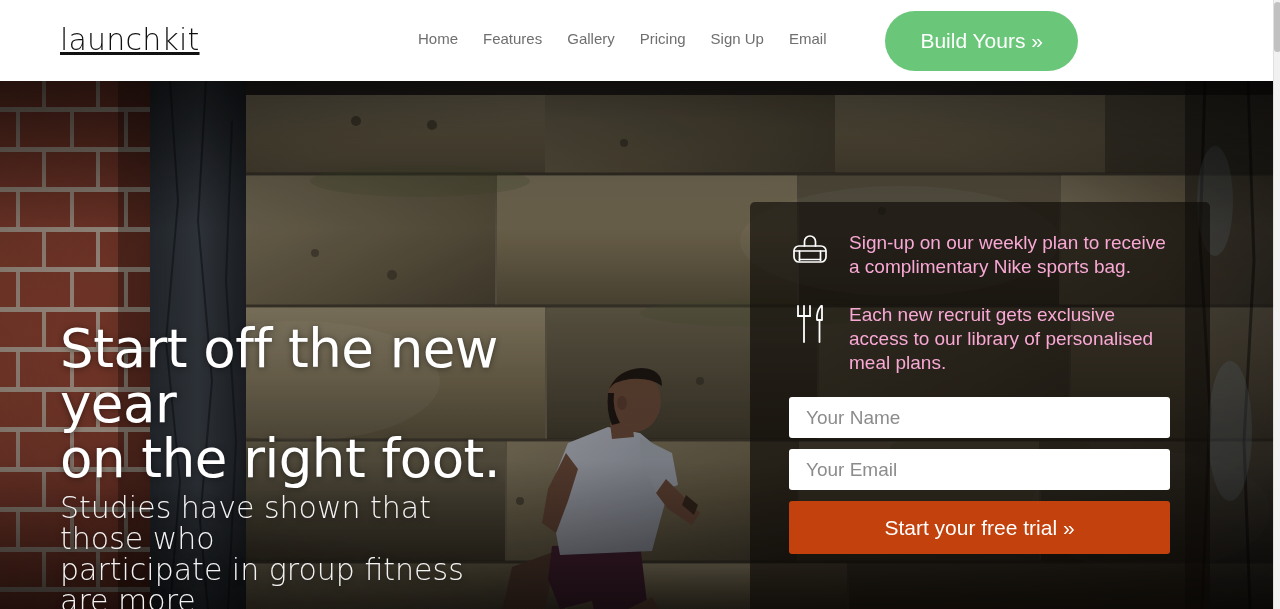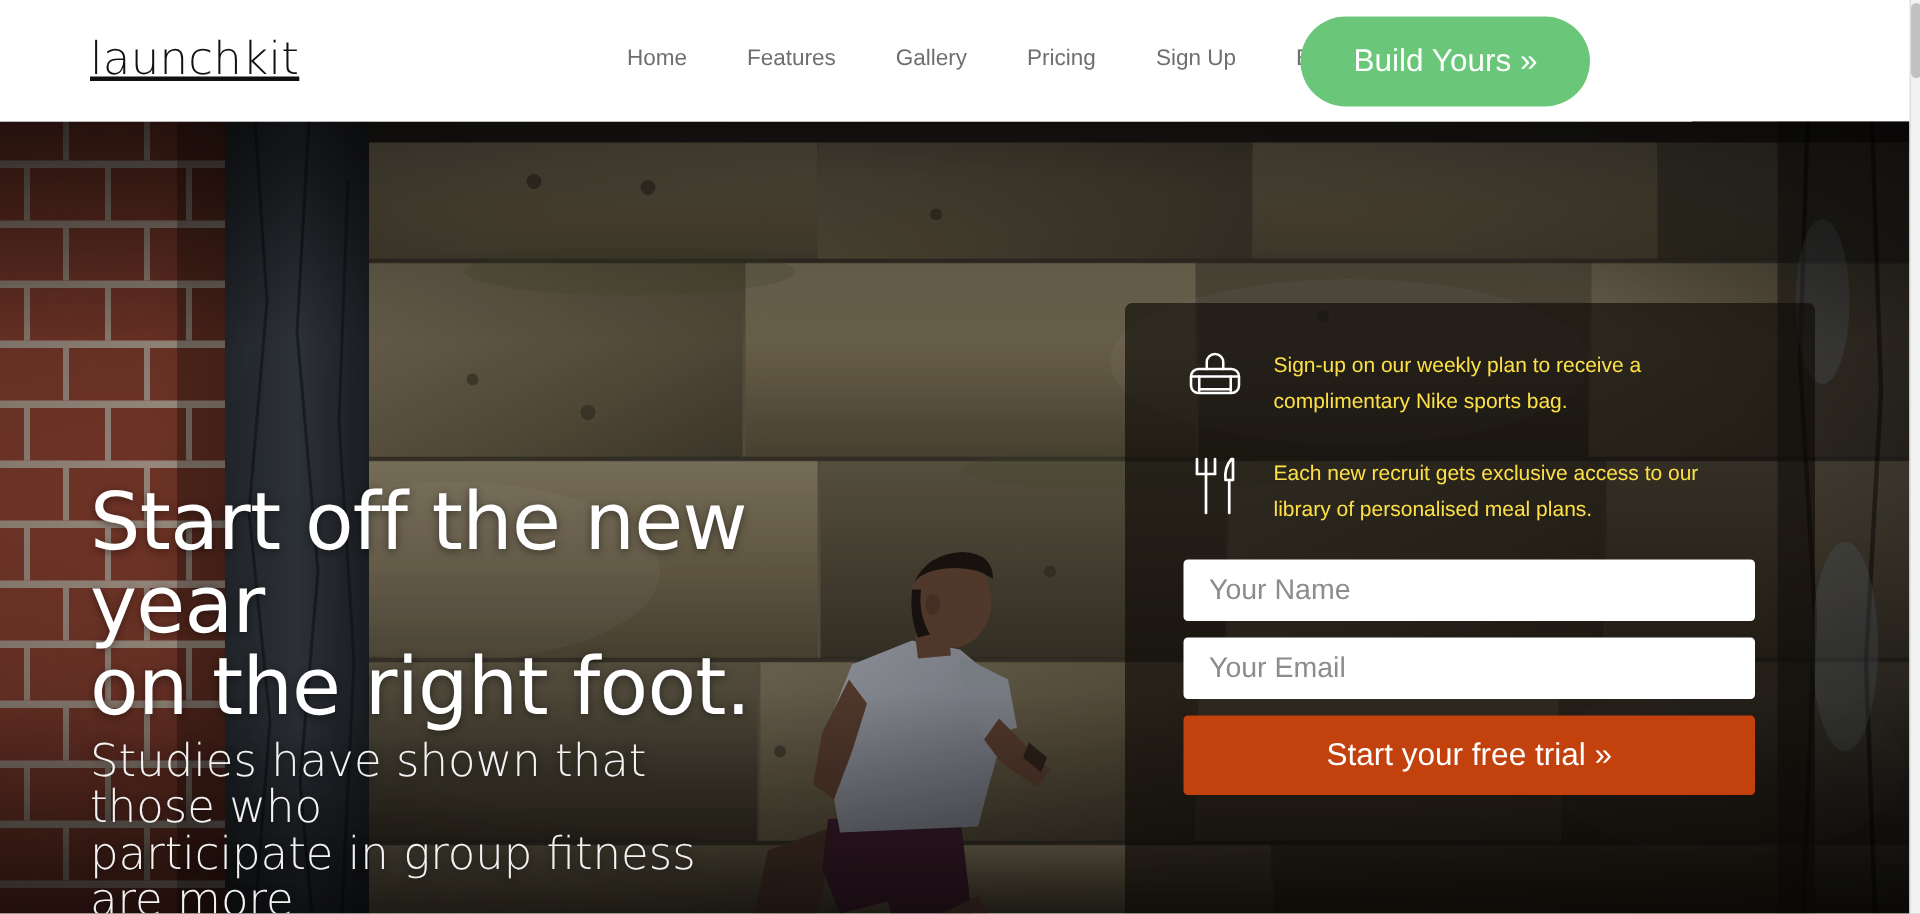--- a/index.html
+++ b/index.html
@@ -40,35 +40,35 @@
     line-height: 40px;
     font-family: "DejaVu Sans", sans-serif;
   }
 
   .main-nav {
     position: absolute;
     left: 418px;
     top: 29px;
     display: flex;
     align-items: center;
-    gap: 40px;
+    gap: 25px;
   }
 
   .nav-link {
     font-size: 15px;
     color: #6f6f6f;
     text-decoration: none;
     font-weight: 400;
     white-space: nowrap;
     line-height: 20px;
   }
 
   .header-cta {
     position: absolute;
-    right: 68px;
+    right: 50px;
     top: 11px;
     height: 60px;
     padding: 0 35px;
     border: none;
     border-radius: 30px;
     background: #6ac77a;
     color: #ffffff;
     font-size: 21px;
     font-weight: 400;
     font-family: "Liberation Sans", sans-serif;
@@ -149,23 +149,23 @@
   .benefit-icon {
     flex: 0 0 auto;
     width: 42px;
     height: 46px;
     display: flex;
     align-items: center;
     justify-content: center;
   }
 
   .benefit-text {
-    font-size: 14px;
+    font-size: 19px;
     line-height: 24px;
-    color: #fde047;
+    color: #f9a8d4;
     font-weight: 400;
     padding-top: 2px;
   }
 
   .signup-form {
     margin-top: 6px;
   }
 
   .field {
     display: block;

